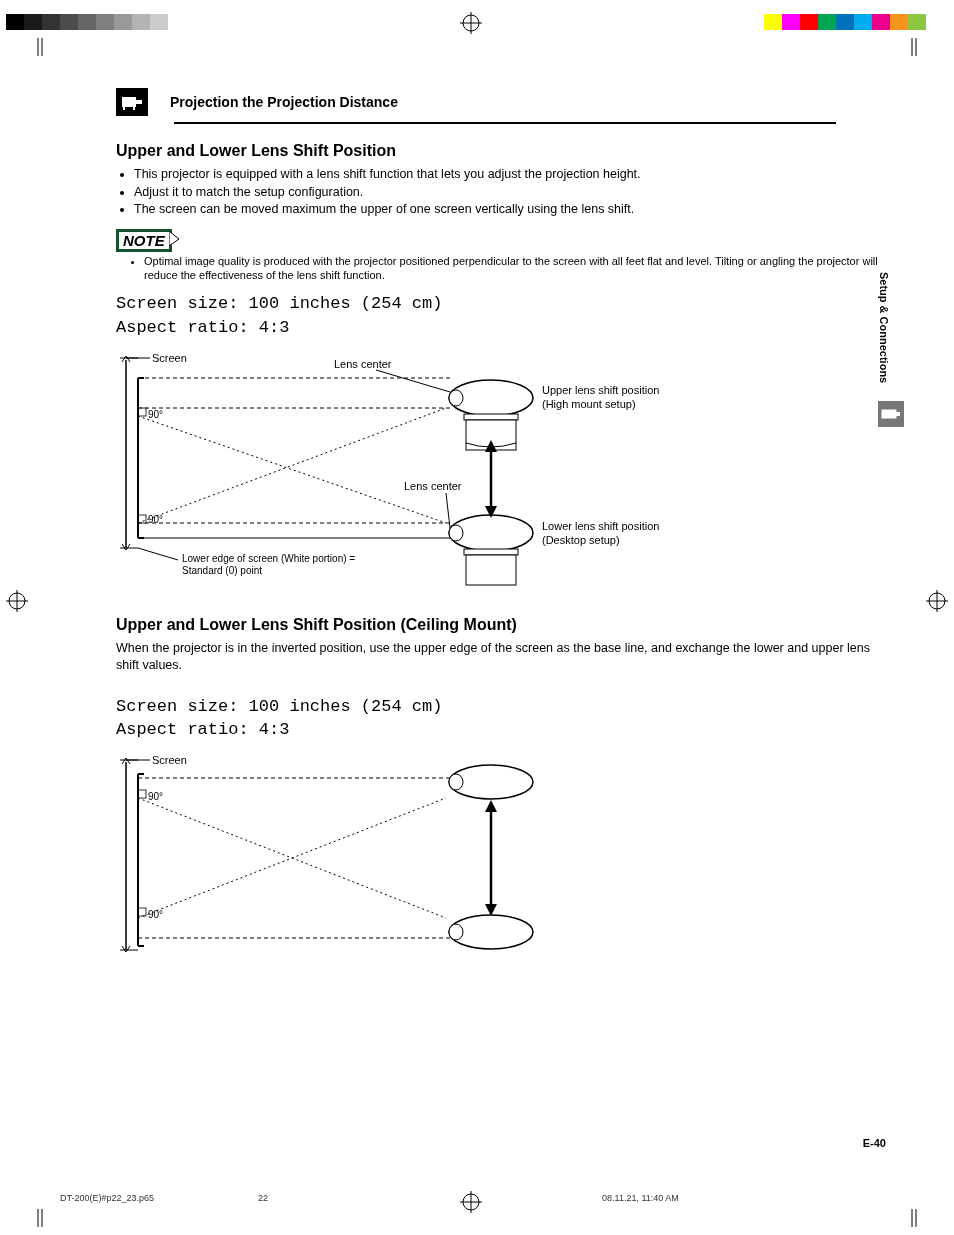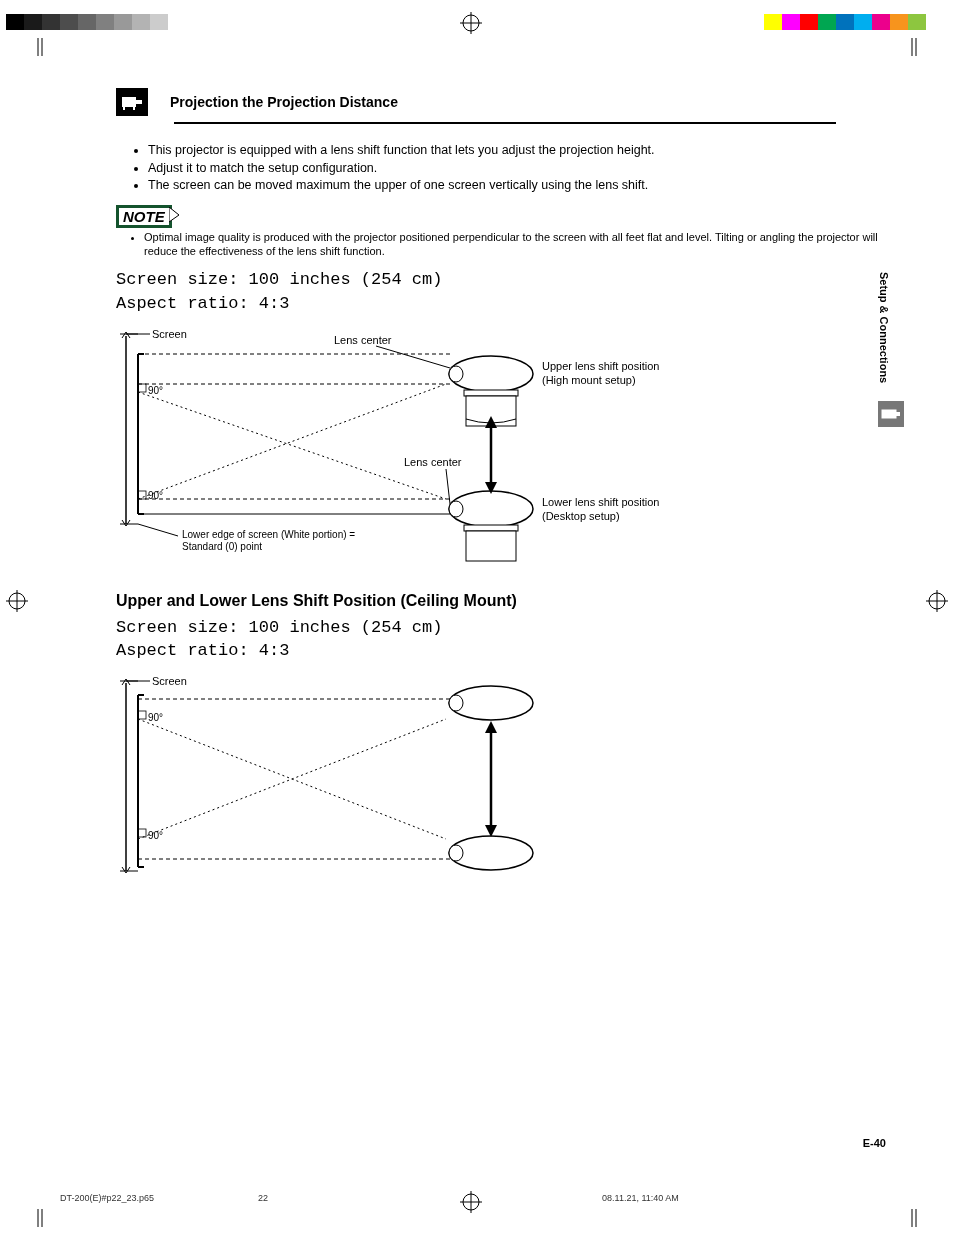--- a/index.html
+++ b/index.html
@@ -61,21 +61,21 @@
     font-size: 16px;
     font-weight: bold;
     margin: 0 0 6px 0;
   }
   .bullets {
     font-size: 12.5px;
     line-height: 1.4;
     margin: 0 0 10px 0;
     padding-left: 12px;
   }
-  .bullets li { list-style-type: disc; margin-left: 20px; }
+  .bullets li { list-style-type: disc; margin-left: 6px; }
   .note-tag {
     display: inline-block;
     border: 3px solid #14532d;
     font-size: 15px;
     font-weight: bold;
     font-style: italic;
     padding: 0 4px;
     position: relative;
     margin-bottom: 2px;
   }
@@ -247,20 +247,21 @@
           <path d="M2 4 L16 4 L16 14 L2 14 Z M16 7 L22 7 L22 11 L16 11 Z" fill="#fff"></path>
           <line x1="4" y1="14" x2="4" y2="17" stroke="#fff" stroke-width="2"></line>
           <line x1="14" y1="14" x2="14" y2="17" stroke="#fff" stroke-width="2"></line>
         </svg>
     </div>
     <div class="header-title">Projection the Projection Distance</div>
   </div>
   <hr class="header-rule">
 
   
+  <h2 class="section">Upper and Lower Lens Shift Position</h2>
   <ul class="bullets">
     <li>This projector is equipped with a lens shift function that lets you adjust the projection height.</li>
     <li>Adjust it to match the setup configuration.</li>
     <li>The screen can be moved maximum the upper of one screen vertically using the lens shift.</li>
   </ul>
 
   <div>
     <span class="note-tag">
       <span>NOTE</span>
       <svg style="position:absolute;right:-10px;top:-1px" width="10" height="16">
@@ -333,20 +334,21 @@
     <polygon points="375,92 369,104 381,104" fill="#000"></polygon>
     <polygon points="375,170 369,158 381,158" fill="#000"></polygon>
 
     <line x1="22" y1="200" x2="62" y2="212" stroke="#000"></line>
     <text x="66" y="214" font-size="10">Lower edge of screen (White portion) =</text>
     <text x="66" y="226" font-size="10">Standard (0) point</text>
   </svg>
 
   
   <h2 class="section">Upper and Lower Lens Shift Position (Ceiling Mount)</h2>
+  <p style="font-size:12.5px;line-height:1.4;margin:0 0 20px 0;">When the projector is in the inverted position, use the upper edge of the screen as the base line, and exchange the lower and upper lens shift values.</p>
 
   <div class="spec">
     <div>Screen size:  100 inches (254 cm)</div>
     <div>Aspect ratio:  4:3</div>
   </div>
 
   
   <svg class="diagram" height="225" viewBox="0 0 720 225">
     <line x1="10" y1="12" x2="10" y2="200" stroke="#000" stroke-width="1.5"></line>
     <polyline points="6,14 10,8 14,14" fill="none" stroke="#000"></polyline>

